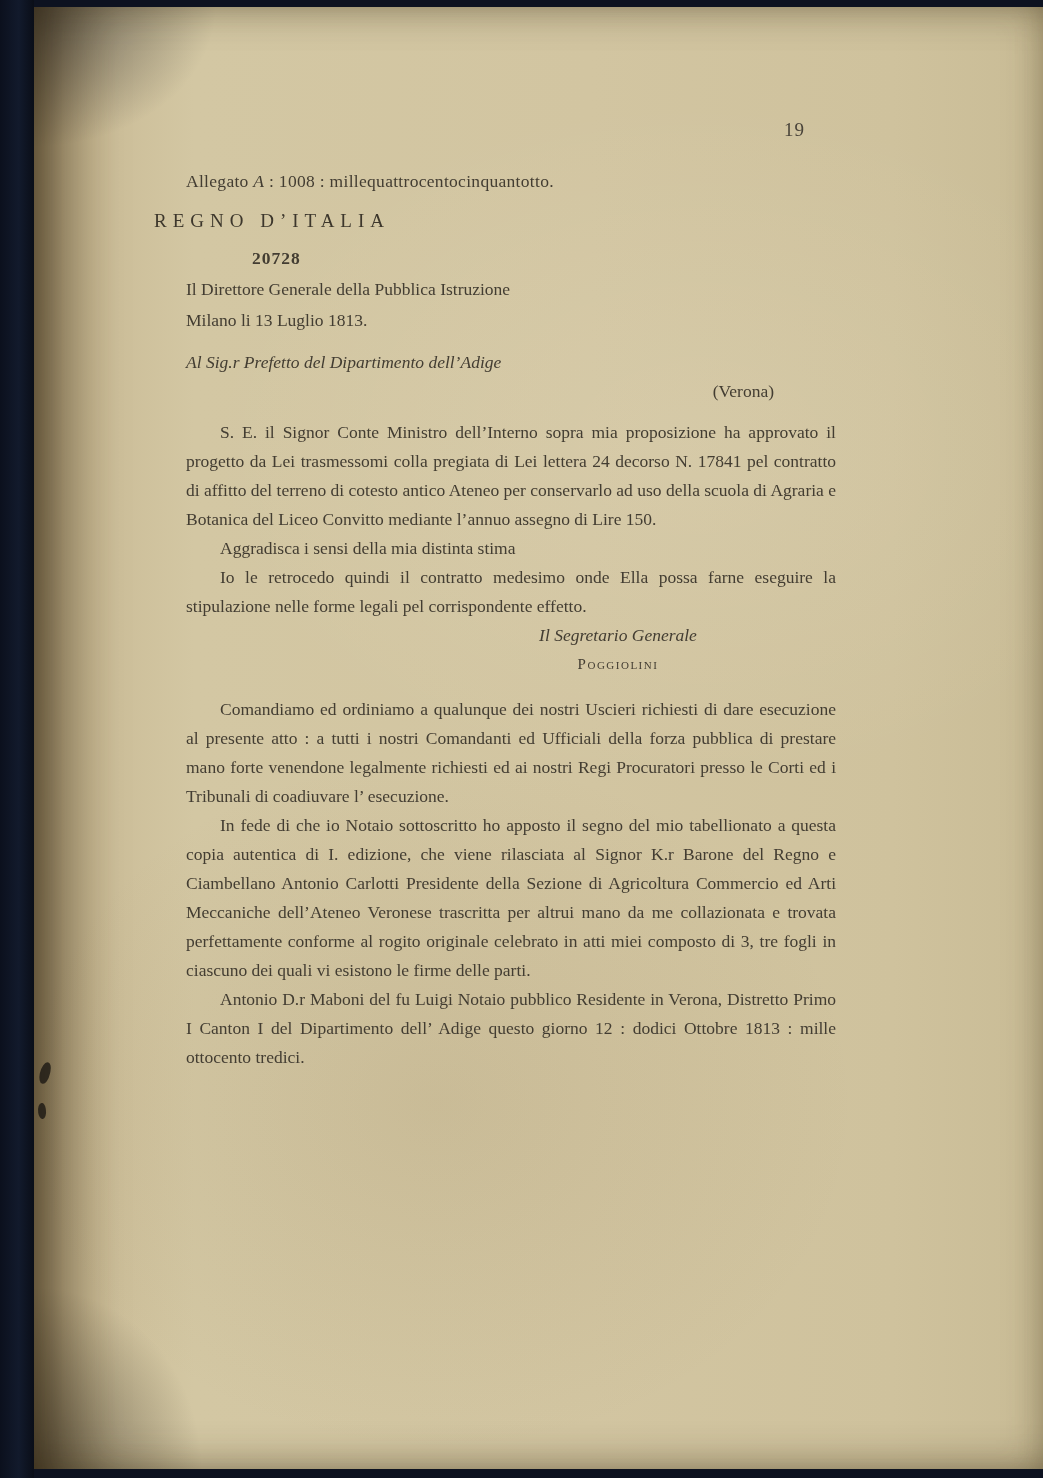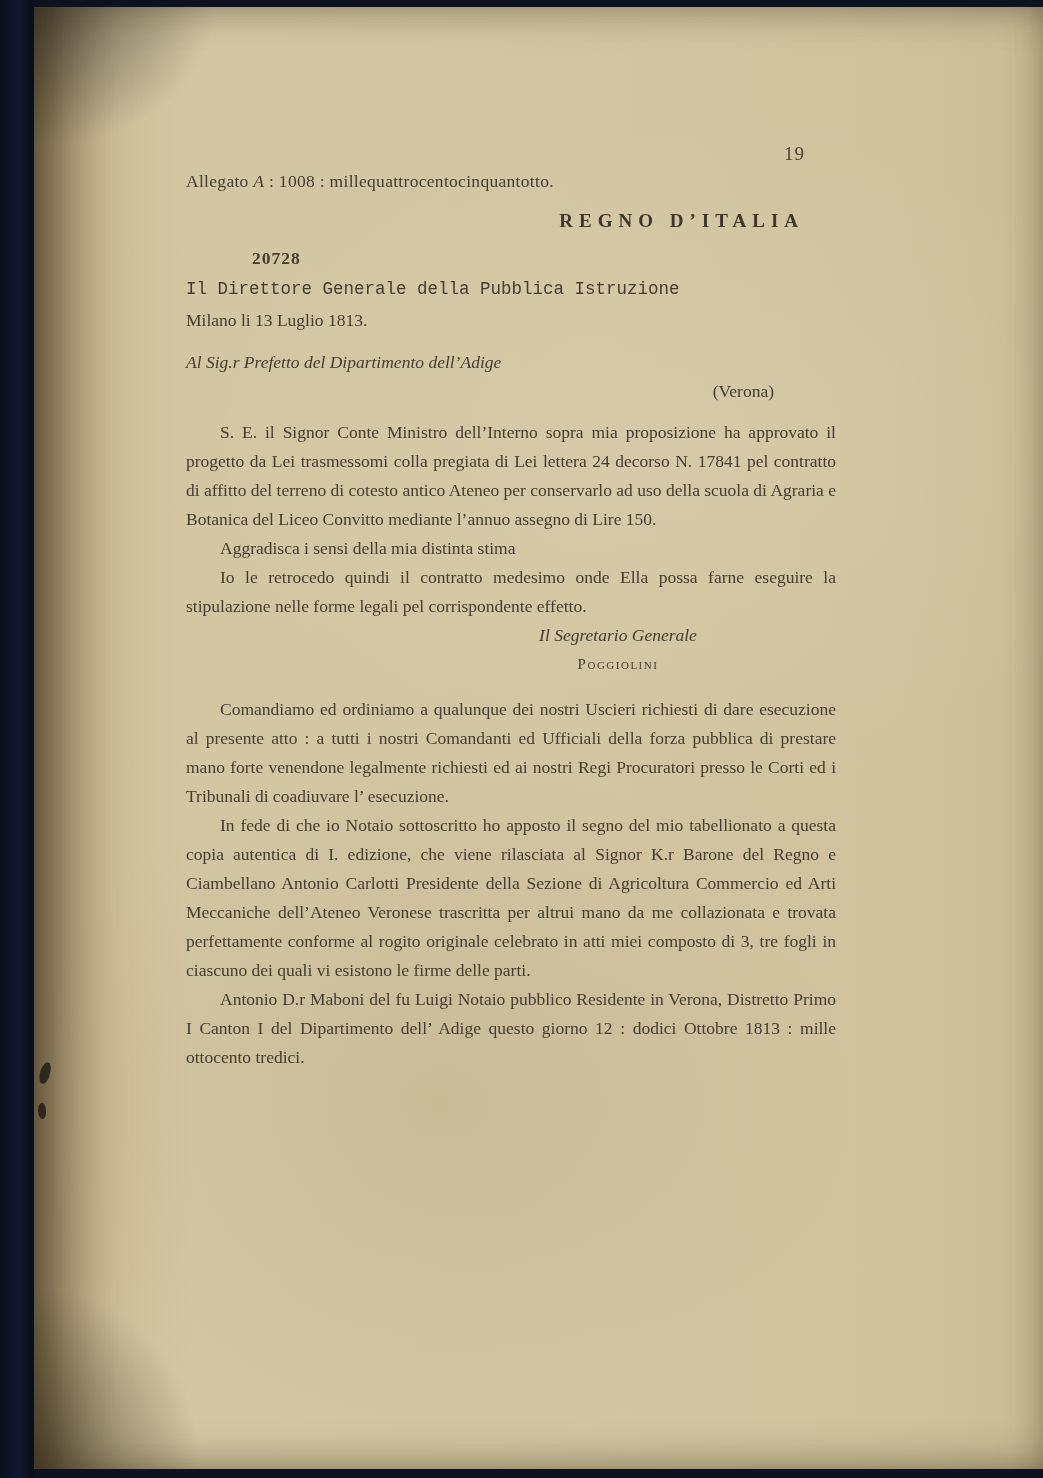--- a/index.html
+++ b/index.html
@@ -26,38 +26,38 @@
       inset 0 18px 40px -20px rgba(70,58,30,0.35),
       inset 0 -20px 45px -22px rgba(70,58,30,0.4);
   }
   .ink-mark{
     position:absolute;background:#1c1813;border-radius:60% 40% 55% 45%;
     opacity:.8;
   }
   .ink-mark.m1{left:6px;top:1055px;width:10px;height:22px;transform:rotate(12deg);}
   .ink-mark.m2{left:4px;top:1096px;width:8px;height:16px;transform:rotate(-8deg);}
   .page-number{
-    position:absolute;top:136px;right:238px;
+    position:absolute;top:112px;right:238px;
     font-size:19px;color:#4a443a;letter-spacing:1px;
   }
   .content{
     position:absolute;left:152px;top:160px;width:650px;
     font-size:17.5px;line-height:29px;color:#433d32;
   }
   .content p{margin:0;}
   .it{font-style:italic;}
   .allegato{letter-spacing:.3px;}
   .heading{
-    text-align:right;font-weight:bold;font-size:19px;
+    text-align:left;font-weight:normal;font-size:19px;
     letter-spacing:6px;margin-top:10px !important;color:#3d372c;
     position:relative;left:-32px;
   }
   .refnum{text-align:left;position:relative;left:66px;margin-top:9px !important;letter-spacing:1px;font-weight:bold;}
   .folio{text-align:center;position:relative;left:66px;}
-  .sender{margin-top:2px !important;font-family:Liberation Mono, monospace;}
+  .sender{margin-top:2px !important;}
   .dateline{margin-left:332px;margin-top:2px !important;}
   .addressee{margin-left:50px;margin-top:13px !important;}
   .city{text-align:right;padding-right:62px;}
   .para{text-align:justify;text-indent:34px;}
   .para.first{margin-top:12px !important;}
   .para.spaced{margin-top:16px !important;}
   .signature{margin-left:258px;width:348px;}
   .signature p{text-align:center;}
   .smallcaps{font-variant:small-caps;letter-spacing:1.5px;font-size:15px;}
 </style>

